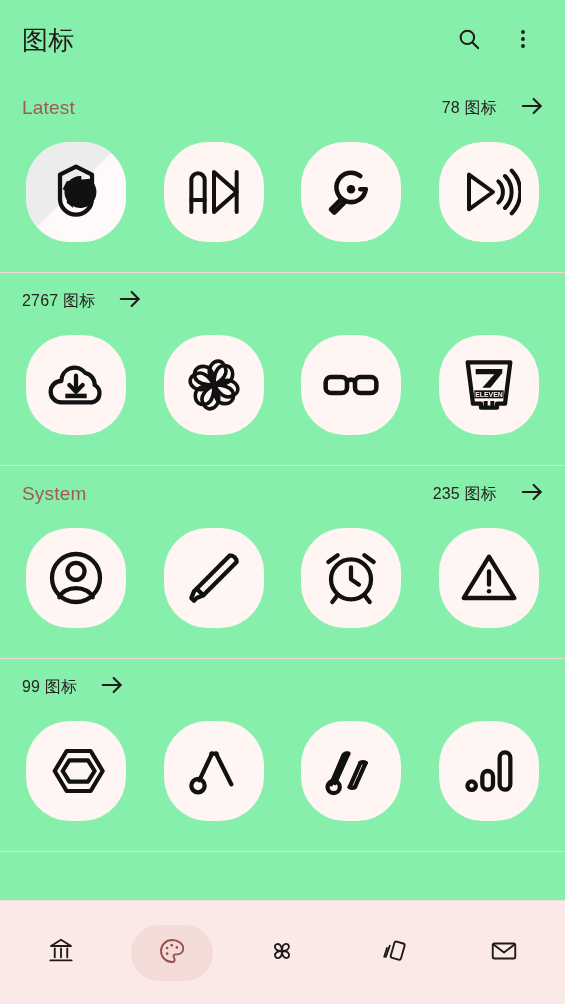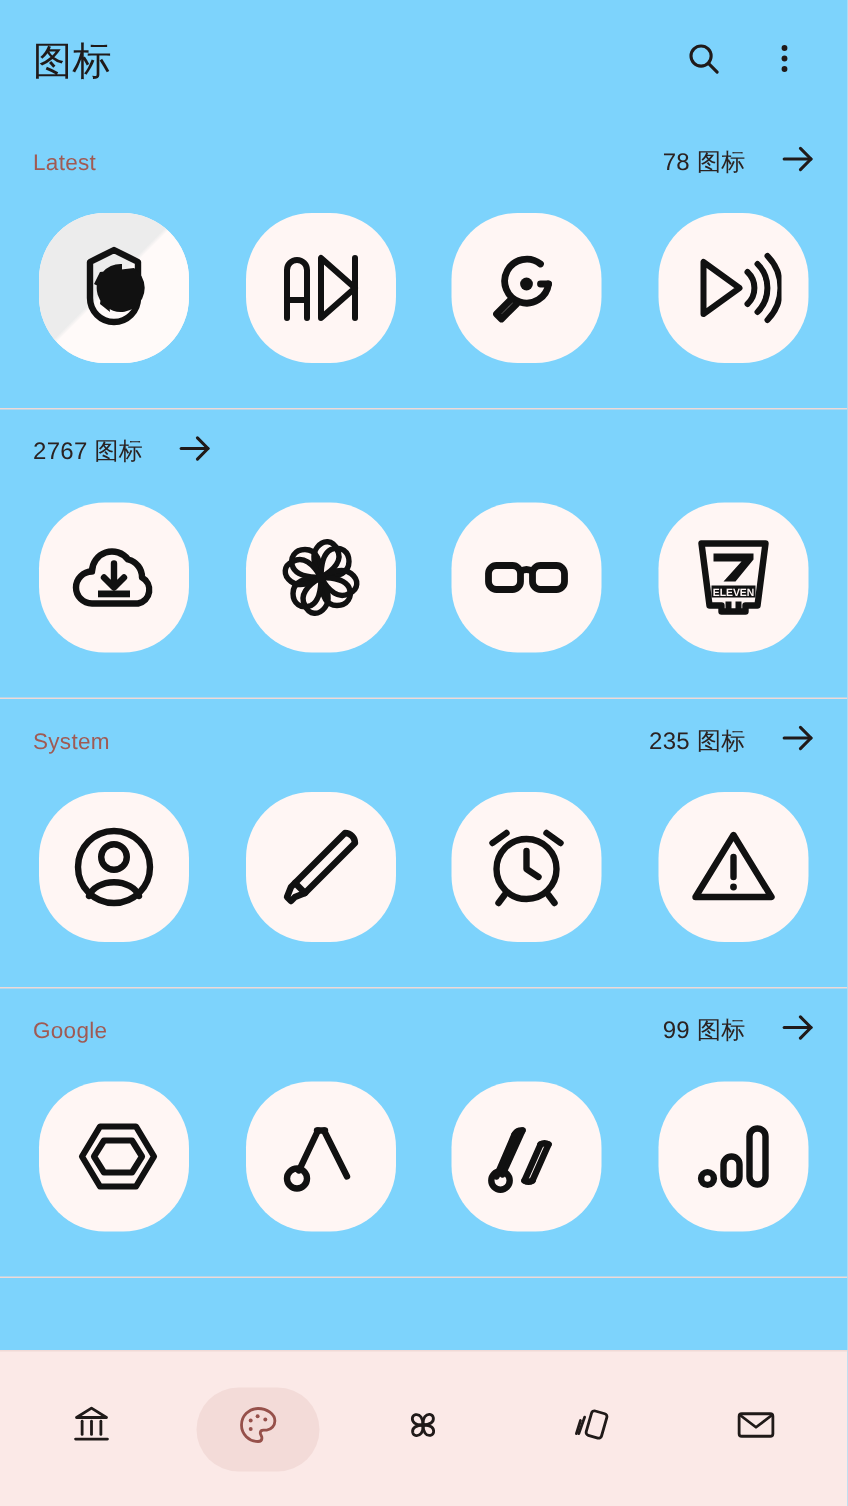--- a/index.html
+++ b/index.html
@@ -4,21 +4,21 @@
 <style>
   html,body{margin:0;padding:0;}
   body{
     width:565px;height:1004px;
     background:#fbe9e7;
     font-family:"Liberation Sans","DejaVu Sans",sans-serif;
     color:#201a19;
     overflow:hidden;
     position:relative;
   }
-  .app{width:565px;height:1004px;display:flex;flex-direction:column;background:#7dd3fc;}
+  .app{width:565px;height:1004px;display:flex;flex-direction:column;background:#86efac;}
 
   
   .appbar{
     height:80px;flex:0 0 80px;
     display:flex;align-items:center;
     padding:0 18px 0 22px;
     box-sizing:border-box;
   }
   .appbar-title{
     font-size:26px;
@@ -46,21 +46,21 @@
   .section:last-of-type{border-bottom:1px solid #f0d9d6;}
 
   .section-header{
     height:56px;
     display:flex;align-items:center;
     padding:0 18px 0 22px;
     box-sizing:border-box;
     cursor:pointer;
   }
   .section-name{
-    font-size:15px;
+    font-size:19px;
     color:#a05a53;
     flex:1 1 auto;
     letter-spacing:.2px;
   }
   .section-count{
     font-size:16px;
     color:#2b2221;
     margin-right:20px;
     letter-spacing:.2px;
     white-space:nowrap;
@@ -328,21 +328,20 @@
               <circle cx="24" cy="34" r="1.7" fill="#111" stroke="none"></circle>
             </svg>
           </span>
         </div>
 
       </div>
     </div>
 
     <div class="section">
       <div class="section-header">
-        <div class="section-name">Google</div>
         <div class="section-count">99 图标</div>
         <div class="arrow-btn">
           <span>
             <svg width="26" height="26" viewBox="0 0 24 24" fill="none" stroke="#201a19" stroke-width="1.9" stroke-linecap="round" stroke-linejoin="round">
               <line x1="3.5" y1="12" x2="20" y2="12"></line>
               <polyline points="13.5,5.5 20,12 13.5,18.5"></polyline>
             </svg>
           </span>
         </div>
       </div>

